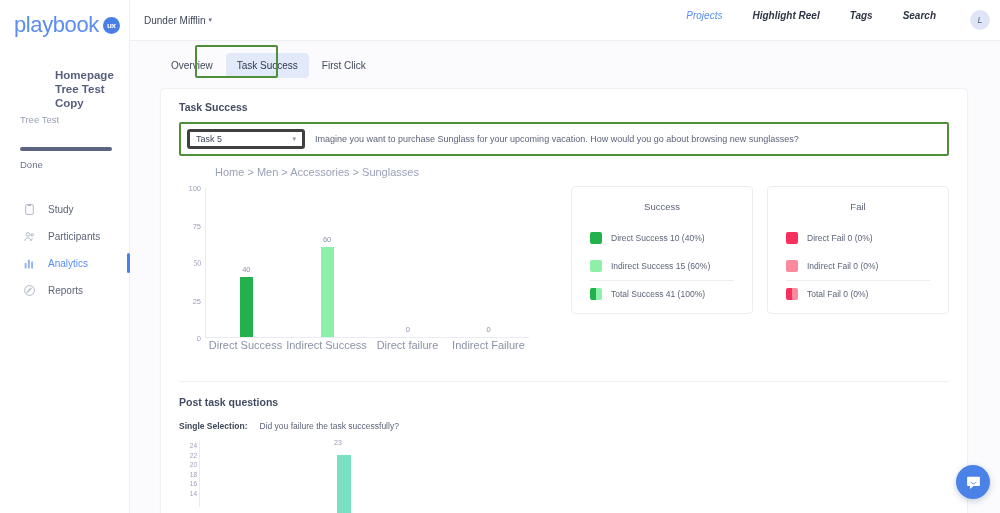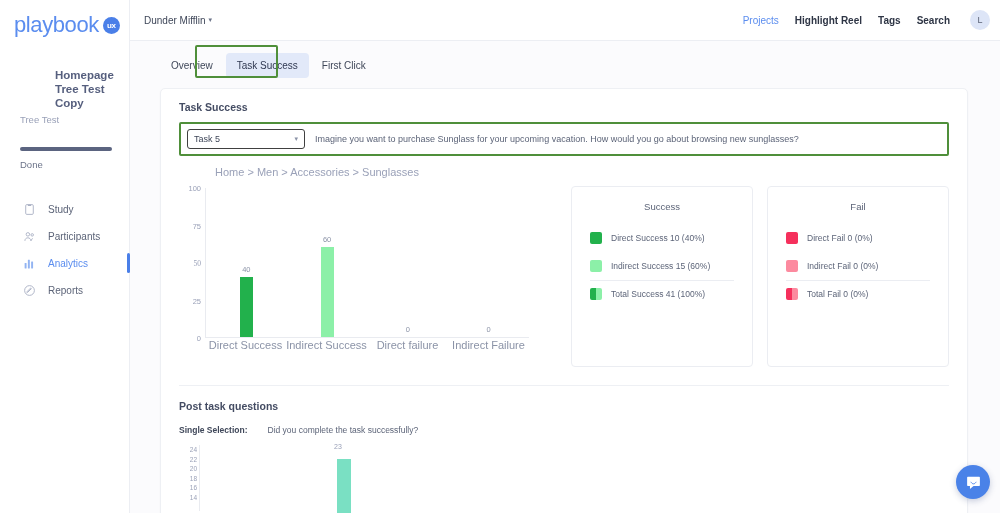--- a/index.html
+++ b/index.html
@@ -54,21 +54,21 @@
   }
 
   
   .content { flex:1; height:513px; position:relative; background:#fbfbfd; }
   .topbar {
     height: 41px; background:#ffffff; border-bottom:1px solid #eceef3;
     display:flex; align-items:center; padding: 0 18px 0 14px;
   }
   .org-select { font-size:10px; color:#3f4759; display:flex; align-items:center; gap:3px; cursor:pointer;}
   .caret { font-size: 7px; color:#6b7389; }
-  .topnav { margin-left:auto; display:flex; align-items:center; gap: 16px; }
+  .topnav { margin-left:auto; display:flex; align-items:flex-start; gap: 30px; font-style: italic; }
   .topnav a { font-size:10px; color:#2e3545; text-decoration:none; font-weight:700; cursor:pointer;}
   .topnav a.active { color:#5b8def; font-weight:400; }
   .avatar {
     width:20px; height:20px; border-radius:50%; background:#dde5f7;
     color:#5c6478; font-size:9px; display:flex; align-items:center; justify-content:center;
     margin-left: 4px; cursor:pointer;
   }
 
   
   .tabs-row { padding: 12px 0 0 30px; display:flex; align-items:center; gap:2px; position:relative;}
@@ -89,21 +89,21 @@
     height: 470px; position:relative; overflow:hidden;
   }
   .card-inner { padding: 12px 18px 0 18px; }
   .section-title { font-size:10.5px; font-weight:700; color:#444c63; }
 
   .task-row {
     margin-top: 9px; display:flex; align-items:center; gap:10px;
     border:2px solid #4f8f3a; border-radius:2px; padding: 5px 6px;
   }
   .select {
-    width:118px; height:20px; border:1px solid #404040; border-radius:3px;
+    width:118px; height:20px; border:3px solid #404040; border-radius:3px;
     background:#fff; display:flex; align-items:center; padding: 0 6px;
     font-size:9px; color:#3f4759; cursor:pointer; position:relative;
   }
   .select .sel-caret { margin-left:auto; font-size:7px; color:#8b93a7; }
   .task-question { font-size:9px; color:#5c6478; line-height: 12px; }
 
   .breadcrumb { margin-top: 10px; font-size:11px; color:#9aa1b8;margin-left:36px; }
 
   
   .chart-area { display:flex; margin-top: 10px; gap: 0; }
@@ -125,41 +125,41 @@
     left: 50%; transform: translateX(-50%);
   }
   .x-labels { position:absolute; left:26px; top:152px; right:0; display:flex; }
   .x-label {
     flex:1; text-align:center; font-size:11px; color:#8b93a7; line-height: 10px;
   }
 
   
   .panels { display:flex; gap:14px; margin-left: 42px; margin-top: -2px; }
   .panel {
-    width: 182px; height: 181px; border:1px solid #ebedf2; border-radius:4px;
+    width: 182px; height: 128px; border:1px solid #ebedf2; border-radius:4px;
     background:#fff; padding: 14px 0 0 0;
   }
   .panel-title { font-size:9.5px; color:#5c6478; text-align:center; }
   .panel-list { margin-top: 12px; padding: 0 18px; }
   .legend-row {
     display:flex; align-items:center; gap:9px; height: 28px; position:relative;
   }
   .legend-row.sep::before {
     content:''; position:absolute; left:0; right:0; top:0;
     border-top:1px solid #ebedf2;
   }
   .swatch { width:12px; height:12px; border-radius:2px; flex:0 0 12px; }
   .legend-label { font-size:8.5px; color:#5c6478; }
 
   .divider { border-top:1px solid #eef0f4; margin: 18px 0 0 0; }
 
   
   .post { padding: 14px 18px 0 18px; }
   .post-title { font-size:10.5px; font-weight:700; color:#444c63; }
-  .post-q { margin-top: 13px; display:flex; align-items:flex-end; gap:20px; }
+  .post-q { margin-top: 13px; display:flex; align-items:flex-end; gap:12px; }
   .post-q .lbl { font-size:8.5px; font-weight:700; color:#3f4759; }
   .post-q .txt { font-size:8.5px; color:#5c6478; }
   .post-chart { margin-top: 10px; position:relative; height: 80px; }
   .post-y { position:absolute; left:0; top:0; width:18px; }
   .post-tick { font-size:6.5px; color:#9aa1b8; line-height: 9.5px; text-align:right; }
   .post-plot {
     position:absolute; left:20px; top:0; right:0; height:66px;
     border-left:1px solid #e9ebf0;
   }
   .post-bar {
@@ -362,21 +362,21 @@
           </div>
         </div>
 
         <div class="divider"></div>
       </div>
 
       <div class="post">
         <div class="post-title">Post task questions</div>
         <div class="post-q">
           <span class="lbl">Single Selection:</span>
-          <span class="txt">Did you complete the task successfully?</span>
+          <span class="txt">Did you failure the task successfully?</span>
         </div>
         <div class="post-chart">
           <div class="post-y" id="postYAxis">
               <div class="post-tick">24</div>
               <div class="post-tick">22</div>
               <div class="post-tick">20</div>
               <div class="post-tick">18</div>
               <div class="post-tick">16</div>
               <div class="post-tick">14</div>
             </div>

